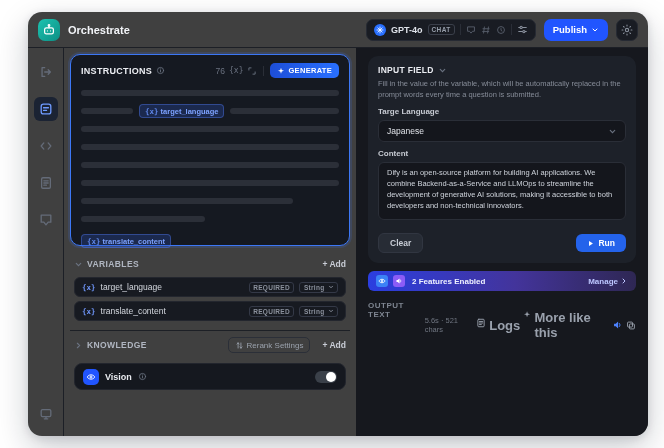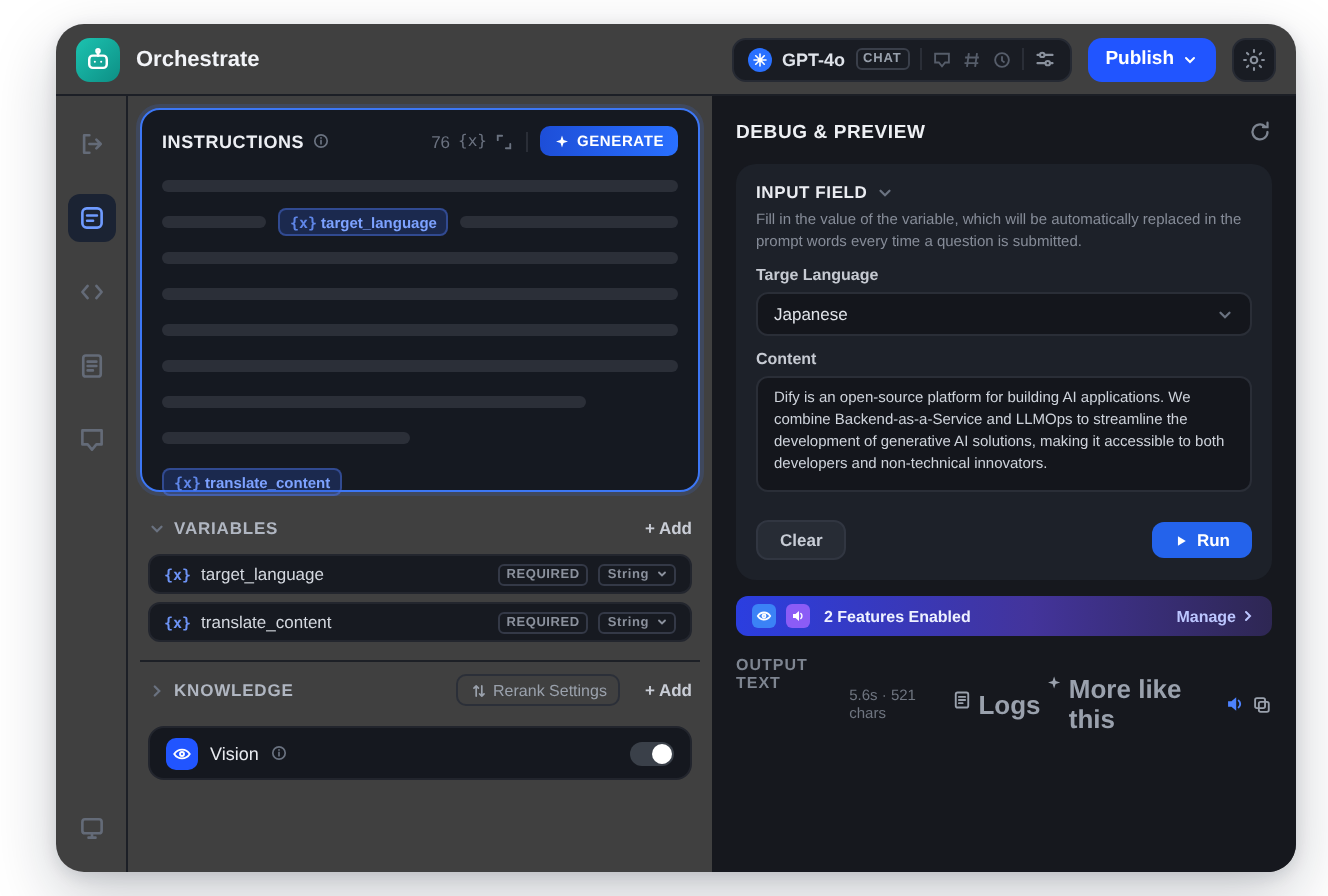--- a/index.html
+++ b/index.html
@@ -61,21 +61,21 @@
   .var-pfx { font-size:7.5px; color:#6d93f5; font-family:"DejaVu Sans Mono", monospace; font-weight:700; }
   .var-name { font-size:8.5px; color:#d4d8df; }
   .badge { margin-left:auto; font-size:6.5px; letter-spacing:.3px; color:#8b919d; border:1px solid #343947; border-radius:3px; padding:1px 3.5px; font-weight:700; }
   .badge.type { margin-left:0; display:flex; align-items:center; gap:3px; }
   .divider-top { border-top:1px solid #1d2026; margin-top:9px; }
   .rerank-btn { display:flex; align-items:center; gap:3px; margin-left:auto; font-size:8px; color:#9aa1ac; background:none; border:1px solid #2b2f38; border-radius:5px; padding:2.5px 6px; font-family:inherit; cursor:pointer; }
   .rerank-btn + .add-btn { margin-left:8px; }
 
   .vision-card { display:flex; align-items:center; gap:6px; height:27px; background:#15181f; border:1px solid #22252d; border-radius:8px; padding:0 8px; margin:9px 4px 0; }
   .vision-tile { width:16px; height:16px; border-radius:5px; background:#2155ff; display:flex; align-items:center; justify-content:center; color:#fff; }
-  .vision-label { font-size:9px; font-weight:400; color:#e8eaef; }
+  .vision-label { font-size:9px; font-weight:700; color:#e8eaef; }
   .toggle { margin-left:auto; width:22px; height:12px; border-radius:6px; background:#3a4049; position:relative; cursor:pointer; }
   .toggle .knob { position:absolute; top:1px; right:1px; width:10px; height:10px; border-radius:5px; background:#ffffff; }
 
   
   .dbg-head { display:flex; align-items:center; height:20px; margin-bottom:6px; }
   .dbg-title { font-size:9.5px; font-weight:700; letter-spacing:.3px; color:#eef0f4; }
   .dbg-refresh { margin-left:auto; color:#7d8490; cursor:pointer; }
 
   .input-card { background:#1d2129; border-radius:10px; padding:9px 10px 10px; flex:none; }
   .if-head { display:flex; align-items:center; gap:4px; margin-bottom:4px; cursor:pointer; }
@@ -330,27 +330,20 @@
             <path d="M8 7.5v3M8 5.2v.2"></path>
           </svg>
         <span class="toggle">
             <span class="knob"></span>
           </span>
       </div>
 
     </section>
 
     <section class="right-pane">
-      <div class="dbg-head">
-        <span class="dbg-title">DEBUG &amp; PREVIEW</span>
-        <svg class="dbg-refresh" width="12" height="12" viewBox="0 0 16 16" fill="none" stroke="currentColor" stroke-width="1.5" stroke-linecap="round">
-            <path d="M13 8A5 5 0 1 1 11.3 4.2"></path>
-            <path d="M13 1.8v3h-3"></path>
-          </svg>
-      </div>
 
       <div class="input-card">
         <div class="if-head">
           <span class="if-title">INPUT FIELD</span>
           <svg class="icon" width="9" height="9" viewBox="0 0 16 16" fill="none" stroke="currentColor" stroke-width="2" stroke-linecap="round">
               <path d="M4 6l4 4 4-4"></path>
             </svg>
         </div>
         <div class="if-desc">Fill in the value of the variable, which will be automatically replaced in the prompt words every time a question is submitted.</div>
 

